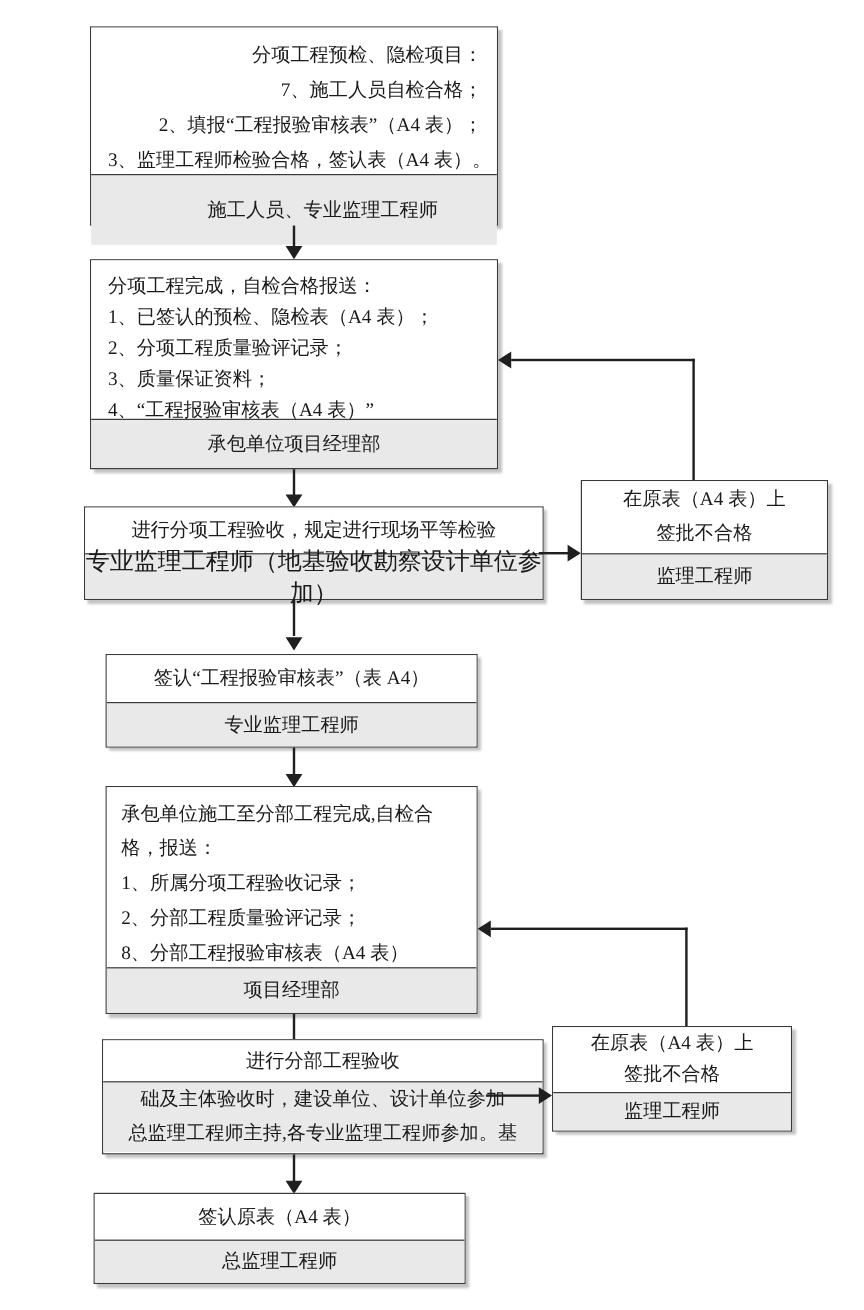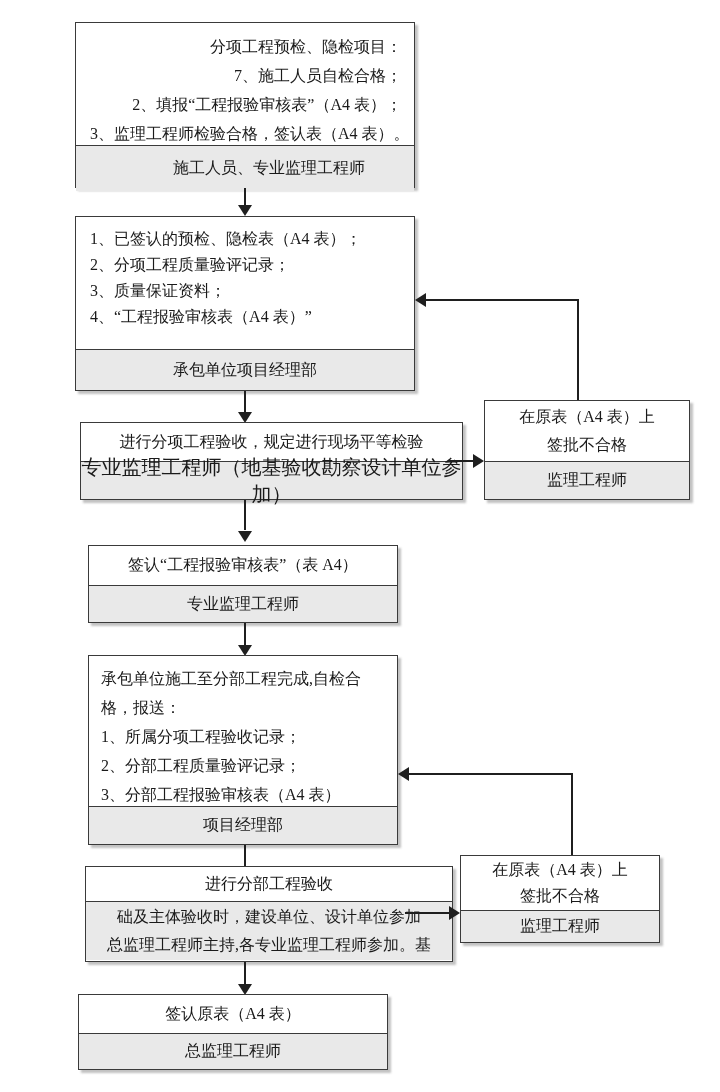--- a/index.html
+++ b/index.html
@@ -79,44 +79,45 @@
 
 <div id="canvas">
 
   <div class="node" style="left:75px;top:22px;width:340px;height:166px;font-size:16px;">
     <div class="body" style="height:122px;line-height:29px;text-align:right;">
       <div class="line">分项工程预检、隐检项目：</div>
       <div class="line">7、施工人员自检合格；</div>
       <div class="line">2、填报“工程报验审核表”（A4 表）；</div>
       <div class="line">3、监理工程师检验合格，签认表（A4 表）。</div>
     </div>
-    <div class="actor" style="height:46px;font-size:16px;padding-left:48px;">施工人员、专业监理工程师</div>
+    <div class="actor" style="height:59px;font-size:16px;padding-left:48px;">施工人员、专业监理工程师</div>
   </div>
 
   <div class="vline" style="left:244px;top:188px;height:20px;"></div>
   <div class="arrow-down" style="left:238px;top:205px;"></div>
 
   <div class="node" style="left:75px;top:216px;width:340px;height:175px;font-size:16px;">
     <div class="body" style="height:132px;line-height:26px;">
+      <div class="line">分项工程完成，自检合格报送：</div>
       <div class="line">1、已签认的预检、隐检表（A4 表）；</div>
       <div class="line">2、分项工程质量验评记录；</div>
       <div class="line">3、质量保证资料；</div>
       <div class="line">4、“工程报验审核表（A4 表）”</div>
     </div>
     <div class="actor" style="height:41px;font-size:16px;">承包单位项目经理部</div>
   </div>
 
   <div class="vline" style="left:244px;top:391px;height:25px;"></div>
   <div class="arrow-down" style="left:238px;top:412px;"></div>
 
   <div class="vline" style="left:577px;top:299px;height:101px;"></div>
   <div class="hline" style="left:426px;top:299px;width:153px;"></div>
   <div class="arrow-left" style="left:415px;top:293px;"></div>
 
-  <div class="node" style="left:80px;top:422px;width:383px;height:78px;font-size:16px;">
+  <div class="node" style="left:70px;top:422px;width:383px;height:78px;font-size:16px;">
     <div class="body center" style="height:38px;">
       <div class="line">进行分项工程验收，规定进行现场平等检验</div>
     </div>
     <div class="actor" style="height:38px;font-size:20px;">专业监理工程师（地基验收勘察设计单位参加）</div>
   </div>
 
   <div class="hline" style="left:449px;top:460px;width:27px;"></div>
   <div class="arrow-right" style="left:473px;top:454px;"></div>
 
   <div class="node" style="left:484px;top:400px;width:206px;height:100px;font-size:16px;">
@@ -139,21 +140,21 @@
 
   <div class="vline" style="left:244px;top:623px;height:24px;"></div>
   <div class="arrow-down" style="left:238px;top:645px;"></div>
 
   <div class="node" style="left:88px;top:655px;width:310px;height:190px;font-size:16px;">
     <div class="body just" style="height:150px;line-height:29px;">
       <div class="line">承包单位施工至分部工程完成,自检合</div>
       <div class="line">格，报送：</div>
       <div class="line">1、所属分项工程验收记录；</div>
       <div class="line">2、分部工程质量验评记录；</div>
-      <div class="line">3、分部工程报验审核表（A4 表）</div>
+      <div class="line">8、分部工程报验审核表（A4 表）</div>
     </div>
     <div class="actor" style="height:38px;font-size:16px;">项目经理部</div>
   </div>
 
   <div class="vline" style="left:571px;top:773px;height:84px;"></div>
   <div class="hline" style="left:409px;top:773px;width:164px;"></div>
   <div class="arrow-left" style="left:398px;top:767px;"></div>
 
   <div class="vline" style="left:244px;top:845px;height:24px;"></div>
   <div class="arrow-down" style="left:238px;top:867px;"></div>

